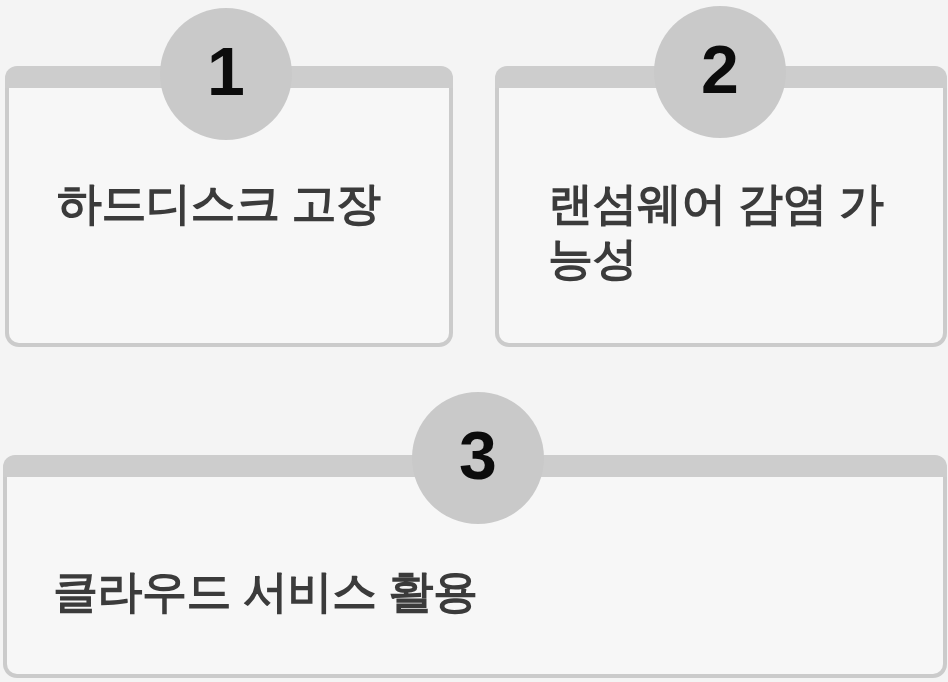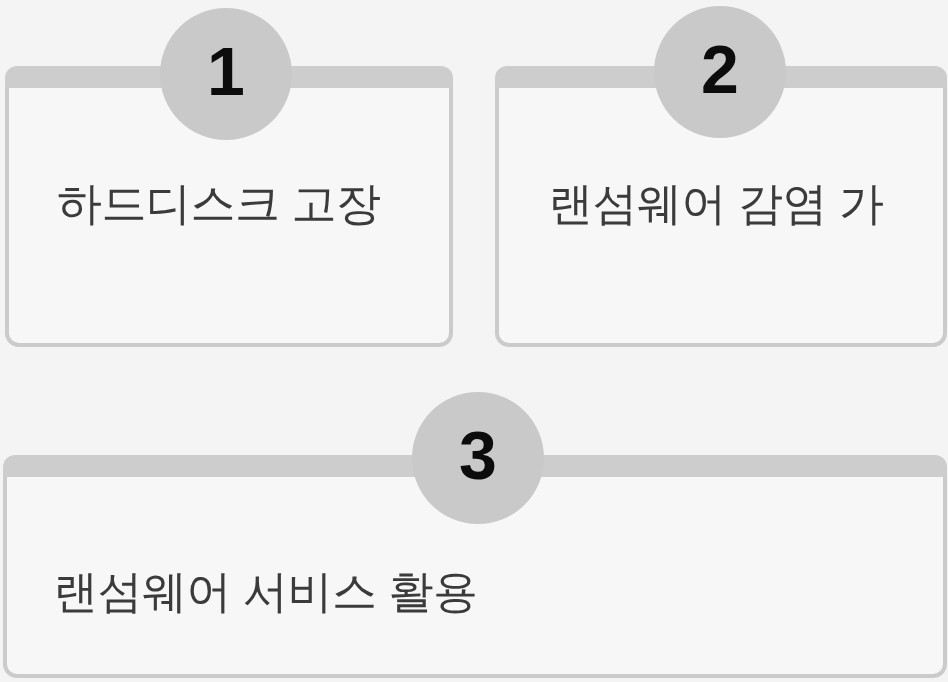--- a/index.html
+++ b/index.html
@@ -42,21 +42,21 @@
   .num {
     font-size: 68px;
     font-weight: 900;
     color: #0c0c0c;
     line-height: 1;
     padding-bottom: 6px;
   }
   .title {
     font-size: 45px;
     line-height: 55px;
-    font-weight: 400;
+    font-weight: 700;
     color: #3b3b3b;
     letter-spacing: -0.5px;
   }
   .title .line { display: block; }
 
   .card1 { left: 5px;   top: 66px;  width: 448px; height: 281px; }
   .card1 .body  { height: 259px; padding: 88px 28px 0 48px; }
   .card1 .badge { left: 155px; top: -58px; }
 
   .card2 { left: 495px; top: 66px;  width: 452px; height: 281px; }
@@ -85,29 +85,30 @@
   </section>
 
   <section class="card card2">
     <div class="bar"></div>
     <div class="badge">
       <span class="num">2</span>
     </div>
     <div class="body">
       <h2 class="title">
         <span class="line">랜섬웨어 감염 가</span>
+        <span class="line">능성</span>
       </h2>
     </div>
   </section>
 
   <section class="card card3">
     <div class="bar"></div>
     <div class="badge">
       <span class="num">3</span>
     </div>
     <div class="body">
       <h2 class="title">
-        <span class="line">랜섬웨어 서비스 활용</span>
+        <span class="line">클라우드 서비스 활용</span>
       </h2>
     </div>
   </section>
 
 </div>
 
 </body></html>

